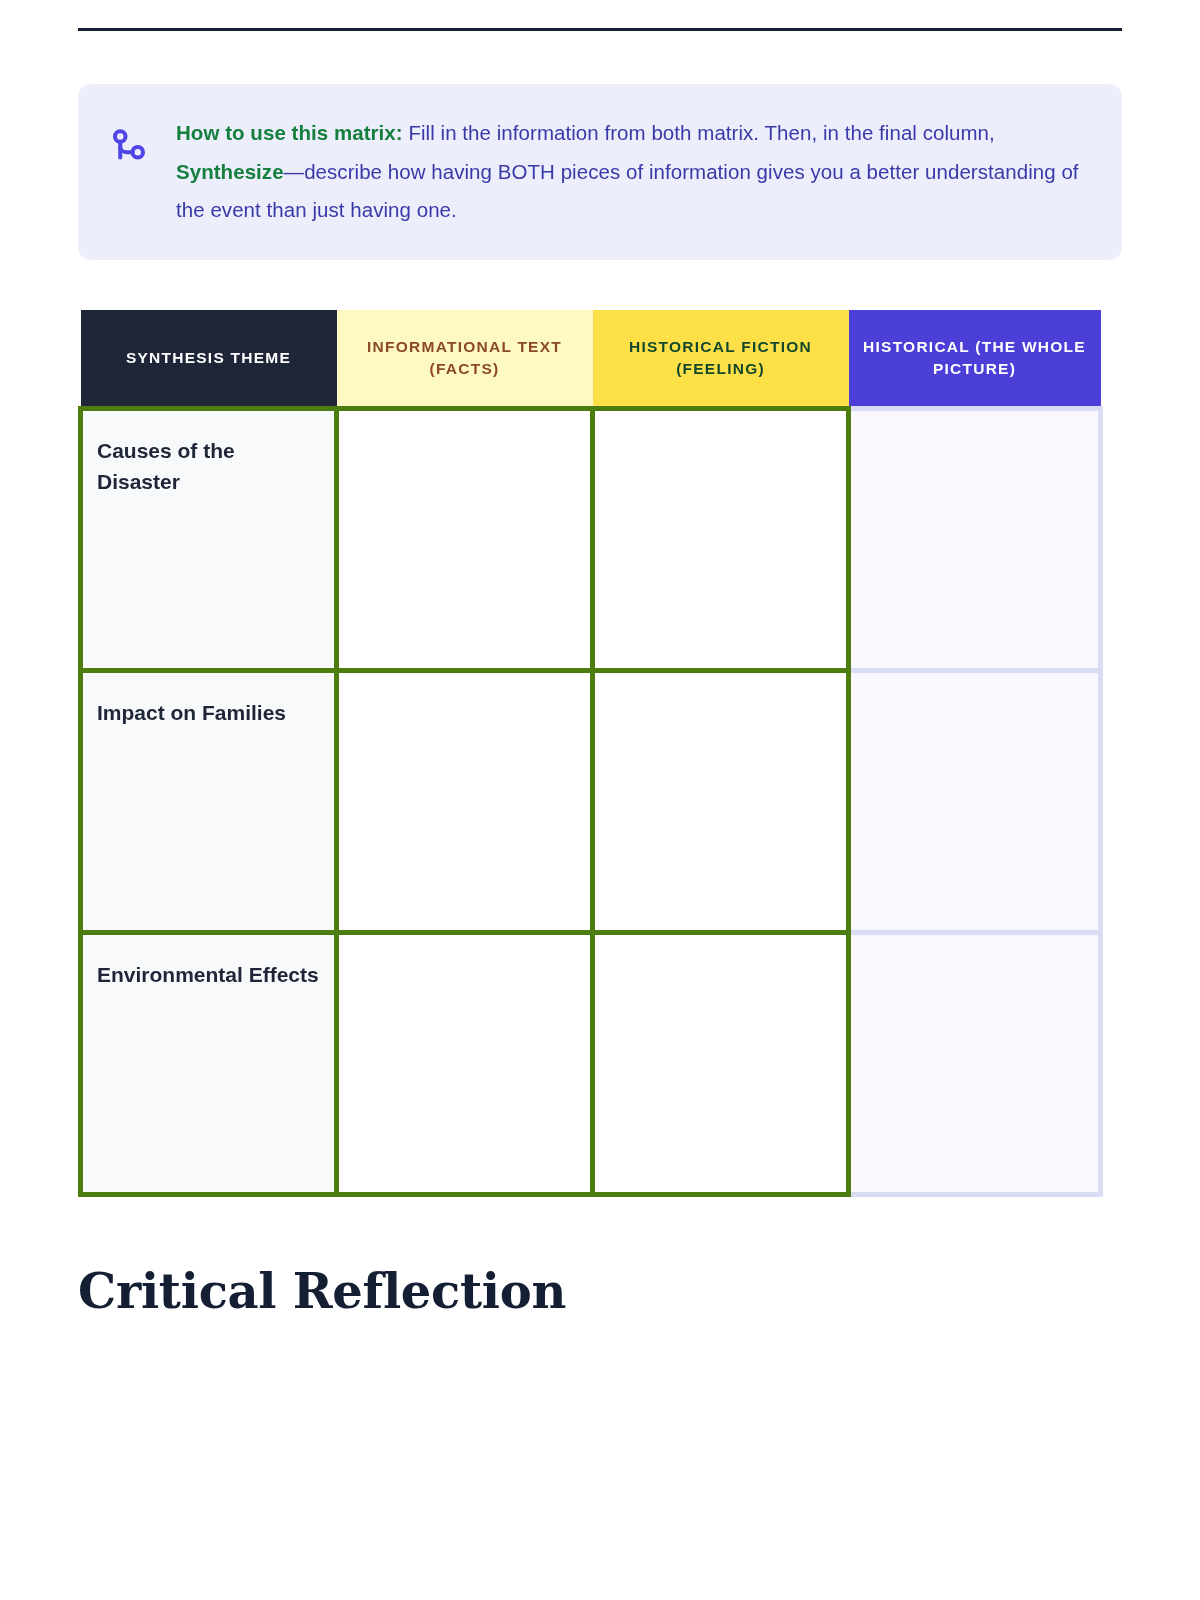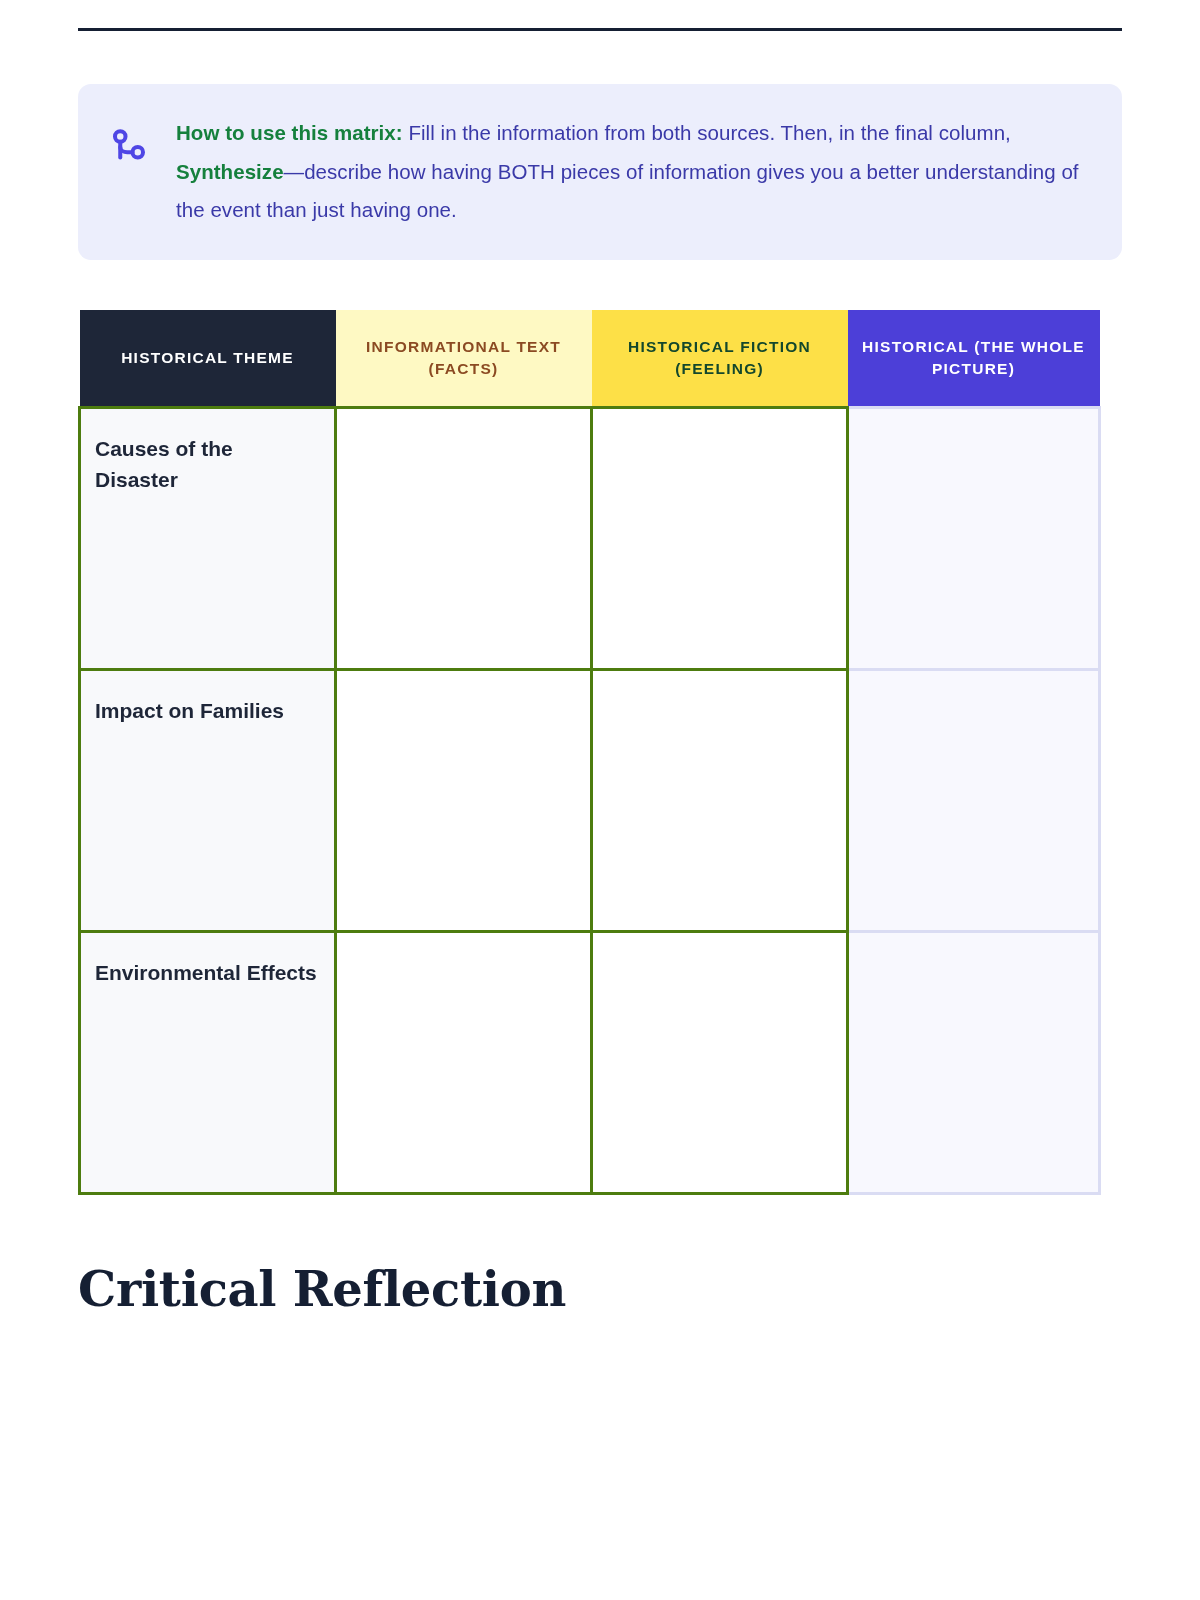--- a/index.html
+++ b/index.html
@@ -126,21 +126,21 @@
     text-align: center;
     vertical-align: middle;
     box-sizing: border-box;
   }
   .th-theme      { background: #1e2638; color: #ffffff; width: 256px; }
   .th-facts      { background: #fef9c3; color: #8b4a22; width: 256px; }
   .th-fiction    { background: #fde047; color: #13472c; width: 256px; }
   .th-synthesis  { background: #4c3fd8; color: #ffffff; width: 252px; }
 
   .matrix td {
-    border: 3px solid #4d7c0f;
+    border: 5px solid #4d7c0f;
     height: 262px;
     vertical-align: top;
     padding: 24px 14px;
     box-sizing: border-box;
     background: #ffffff;
   }
   .matrix td.theme-cell {
     background: #f8f9fb;
     font-size: 21px;
     font-weight: 700;
@@ -172,27 +172,27 @@
 
   <div class="callout">
     <span class="callout-icon">
       <svg viewBox="0 0 24 24" width="42" height="42" fill="none" stroke="#4f46e5" stroke-width="2.3" stroke-linecap="round" stroke-linejoin="round">
         <circle cx="7" cy="6" r="3"></circle>
         <circle cx="17" cy="15" r="3"></circle>
         <path d="M7 9v9"></path>
         <path d="M7 12c0 2 2 3 4 3h3"></path>
       </svg>
     </span>
-    <p class="callout-text"><b>How to use this matrix:</b><span> Fill in the information from both sources. Then, in the final column, </span><b>Synthesize</b><span>—describe how having BOTH pieces of information gives you a better understanding of the event than just having one.</span></p>
+    <p class="callout-text"><b>How to use this matrix:</b><span> Fill in the information from both matrix. Then, in the final column, </span><b>Synthesize</b><span>—describe how having BOTH pieces of information gives you a better understanding of the event than just having one.</span></p>
   </div>
 
   <table class="matrix">
     <thead>
       <tr>
-        <th class="th-theme">HISTORICAL THEME</th>
+        <th class="th-theme">SYNTHESIS THEME</th>
         <th class="th-facts">INFORMATIONAL TEXT (FACTS)</th>
         <th class="th-fiction">HISTORICAL FICTION (FEELING)</th>
         <th class="th-synthesis">HISTORICAL (THE WHOLE PICTURE)</th>
       </tr>
     </thead>
     <tbody>
       <tr>
         <td class="theme-cell">Causes of the Disaster</td>
         <td></td>
         <td></td>

